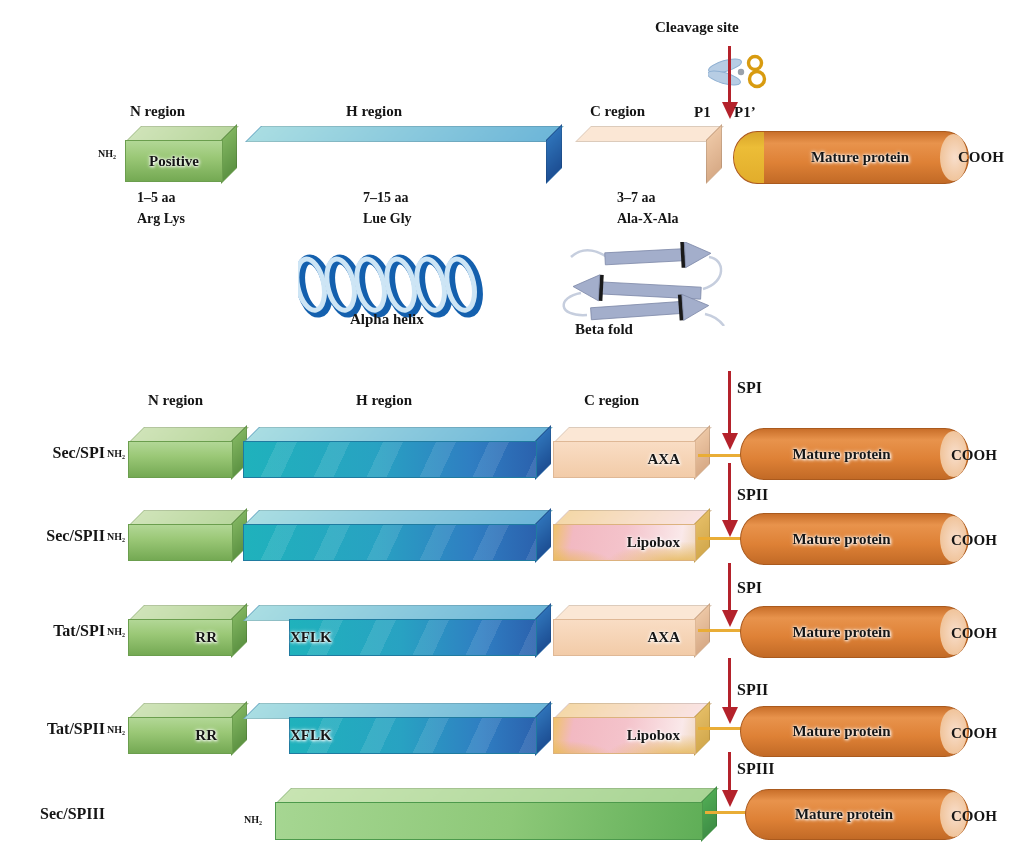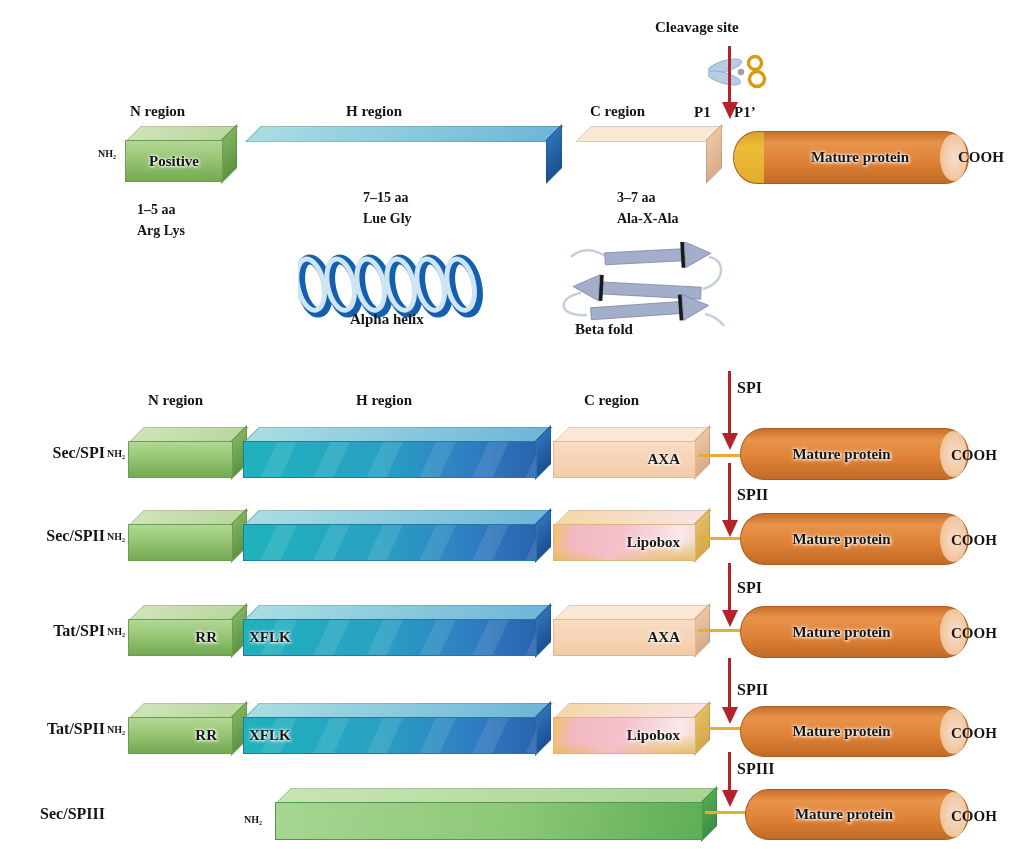--- a/index.html
+++ b/index.html
@@ -16,21 +16,21 @@
   .box3d{--dx:14px;--dy:14px;position:absolute;}
   .bface{position:absolute;left:0;right:var(--dx);top:var(--dy);bottom:0;
          display:flex;align-items:center;justify-content:center;
          font-weight:bold;font-size:15px;border:1px solid rgba(0,0,0,.18);}
   .bface span{position:relative;z-index:2;}
   .btop{position:absolute;left:0;right:var(--dx);top:0;height:var(--dy);
         transform:skewX(-45deg);transform-origin:0 100%;border:1px solid rgba(0,0,0,.12);}
   .bside{position:absolute;right:0;top:var(--dy);width:var(--dx);height:calc(100% - var(--dy));
          transform:skewY(-45deg);transform-origin:0 0;border:1px solid rgba(0,0,0,.12);}
   .jr{justify-content:flex-end;padding-right:15px;}
-  .jl{justify-content:flex-start;padding-left:5px;}
+  .jl{justify-content:flex-start;margin-left:46px;}
 
   .green .btop{background:linear-gradient(90deg,#cfe3b8,#b9d79e);}
   .green .bside{background:linear-gradient(180deg,#7fb35f,#5d9343);}
   .green .bface{background:linear-gradient(180deg,#b2d796,#9bc877 40%,#74a953);border-color:#6b9e4e;}
 
   .teal .btop{background:linear-gradient(90deg,#a9dde2,#6db6d8);}
   .teal .bside{background:linear-gradient(180deg,#2e72b8,#1d4f94);}
   .teal .bface{background:linear-gradient(90deg,#1fb2bc,#28a2c2 45%,#2f7ec2 78%,#2b62ae);border-color:#1f7ba0;}
   .teal .bface::after{content:"";position:absolute;inset:0;z-index:1;
         background:repeating-linear-gradient(115deg,transparent 0 30px,rgba(255,255,255,.10) 30px 48px);}
@@ -112,21 +112,21 @@
     <div class="bside"></div>
   </div>
 
   <div class="cyl" style="left:733px;top:131px;width:234px;height:51px;">
     <div class="cap"></div>
     <div class="cyl-end"></div>
     <span class="cyl-label halo padcap">Mature protein</span>
   </div>
   <div class="abs t s11" style="left:958px;top:149px;width:60px;">COOH</div>
 
-  <div class="abs t s14" style="left:137px;top:199px;">
+  <div class="abs t s14" style="left:137px;top:187px;">
     <div>1–5 aa</div>
     <div>Arg Lys</div>
   </div>
   <div class="abs t s14" style="left:363px;top:187px;">
     <div>7–15 aa</div>
     <div>Lue Gly</div>
   </div>
   <div class="abs t s14" style="left:617px;top:187px;">
     <div>3–7 aa</div>
     <div>Ala-X-Ala</div>

